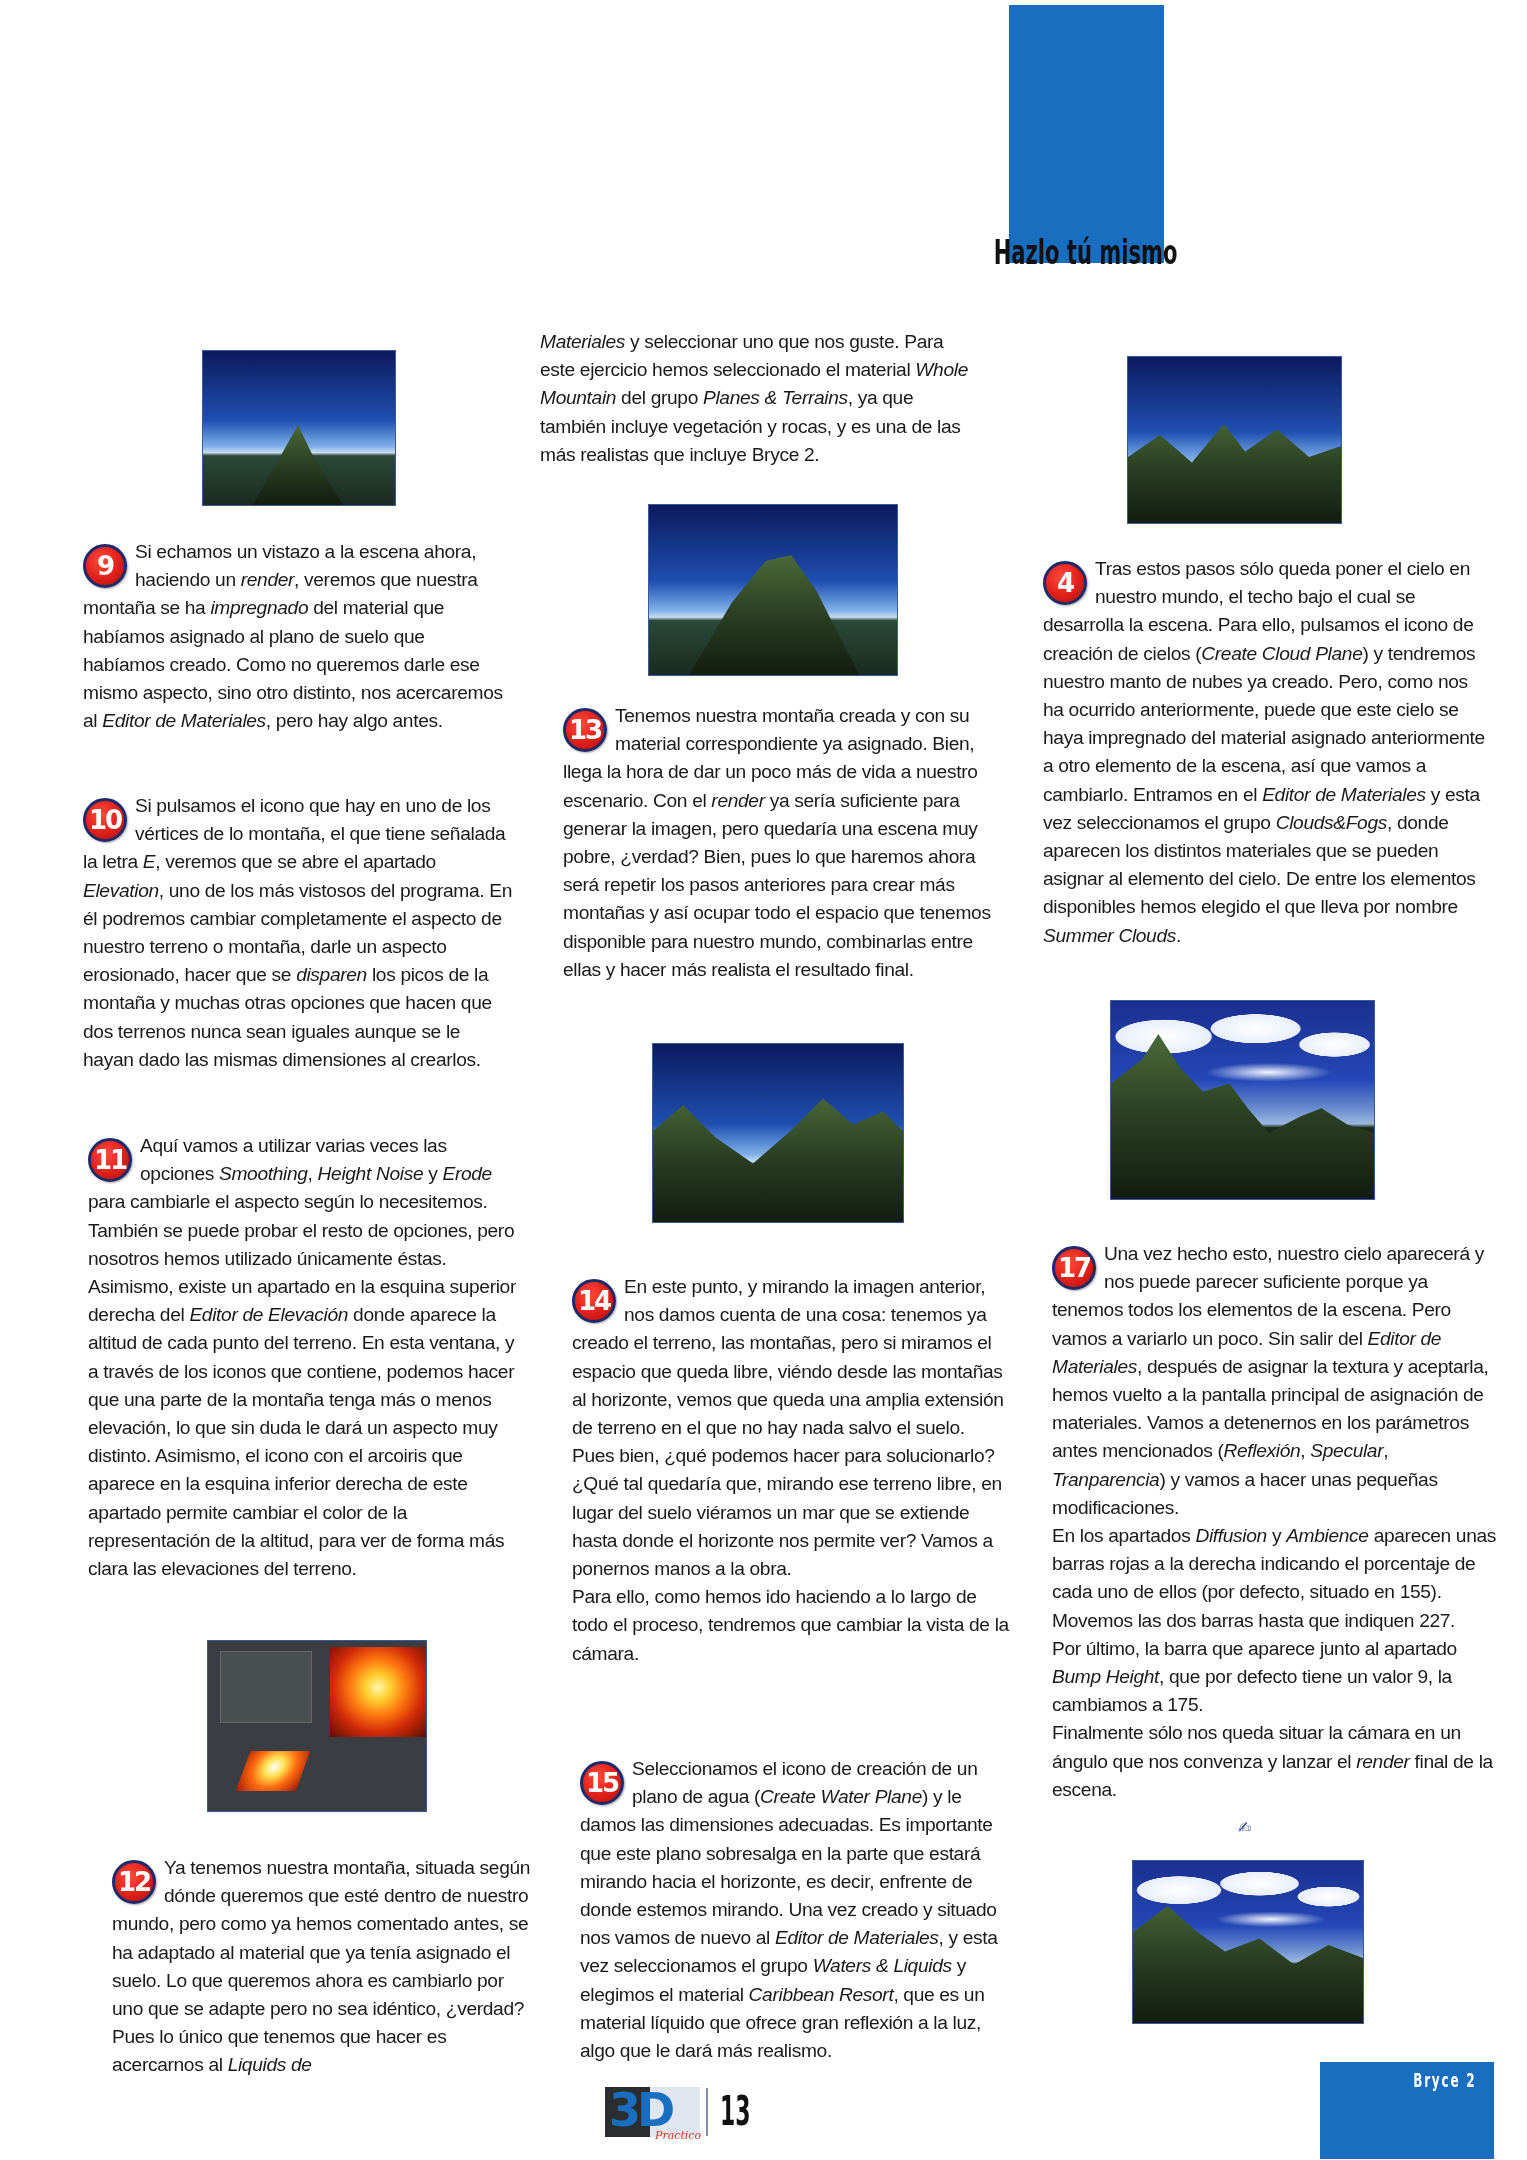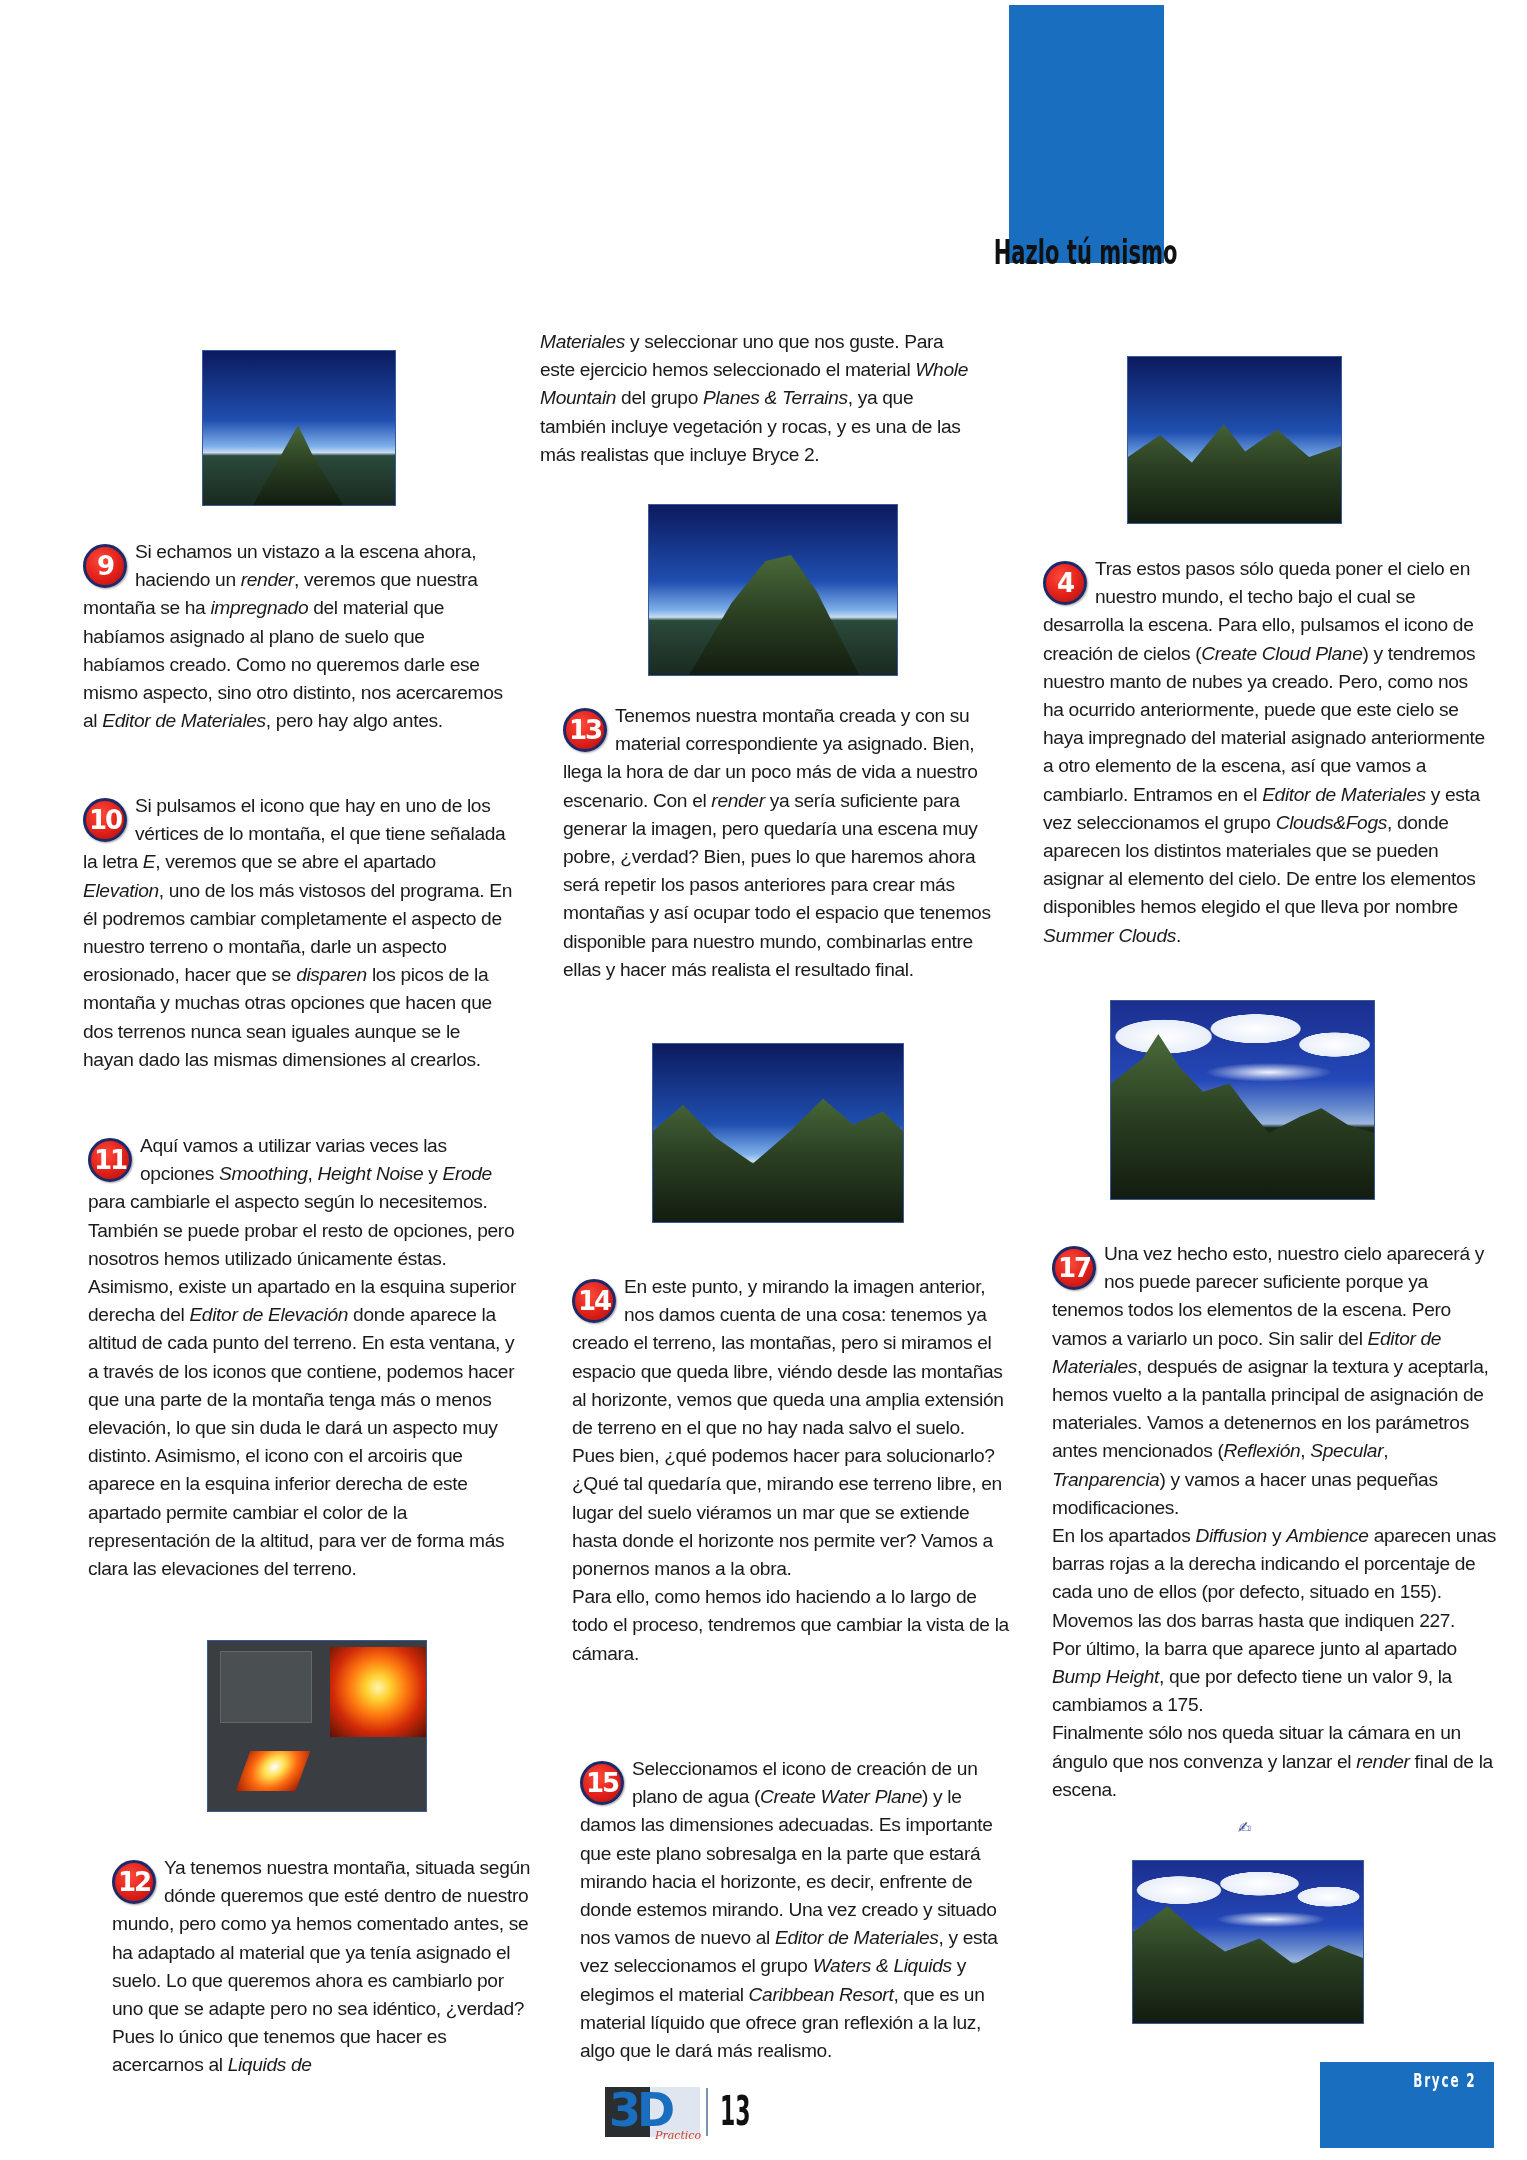--- a/index.html
+++ b/index.html
@@ -149,15 +149,15 @@
 <div class="abs" style="left:605px; top:2087px; width:100px; height:52px;">
   <div class="abs" style="left:0; top:0; width:45px; height:50px; background:#2a2e30;"></div>
   <div class="abs" style="left:45px; top:0; width:50px; height:50px; background:#dfe6ef;"></div>
   <span class="abs" style="left:4px; top:-4px; font-family:'DejaVu Sans',sans-serif; font-weight:bold; font-size:46px; color:#1a6ec0; letter-spacing:-4px;">3D</span>
   <span class="abs" style="left:10px; top:38px; font-family:'DejaVu Sans',sans-serif; font-weight:bold; font-size:8px; color:#fff; letter-spacing:6px;margin-top:19px;">WORLD</span>
   <span class="abs" style="left:50px; top:42px; font-family:'DejaVu Serif',serif; font-style:italic; font-size:11px; color:#d0402a;">Practico</span>
 </div>
 <div class="abs" style="left:706px; top:2088px; width:2px; height:48px; background:#8090b0;"></div>
 <div class="abs page-num" style="left:720px; top:2086px; height:50px; line-height:50px;">13</div>
 
-<div class="abs blue-block" style="left:1320px; top:2062px; width:174px; height:86px;">
+<div class="abs blue-block" style="left:1320px; top:2062px; width:174px; height:97px;">
   <span class="abs tag-label" style="right:18px; top:6px;">Bryce 2</span>
 </div>
 
 </body></html>

